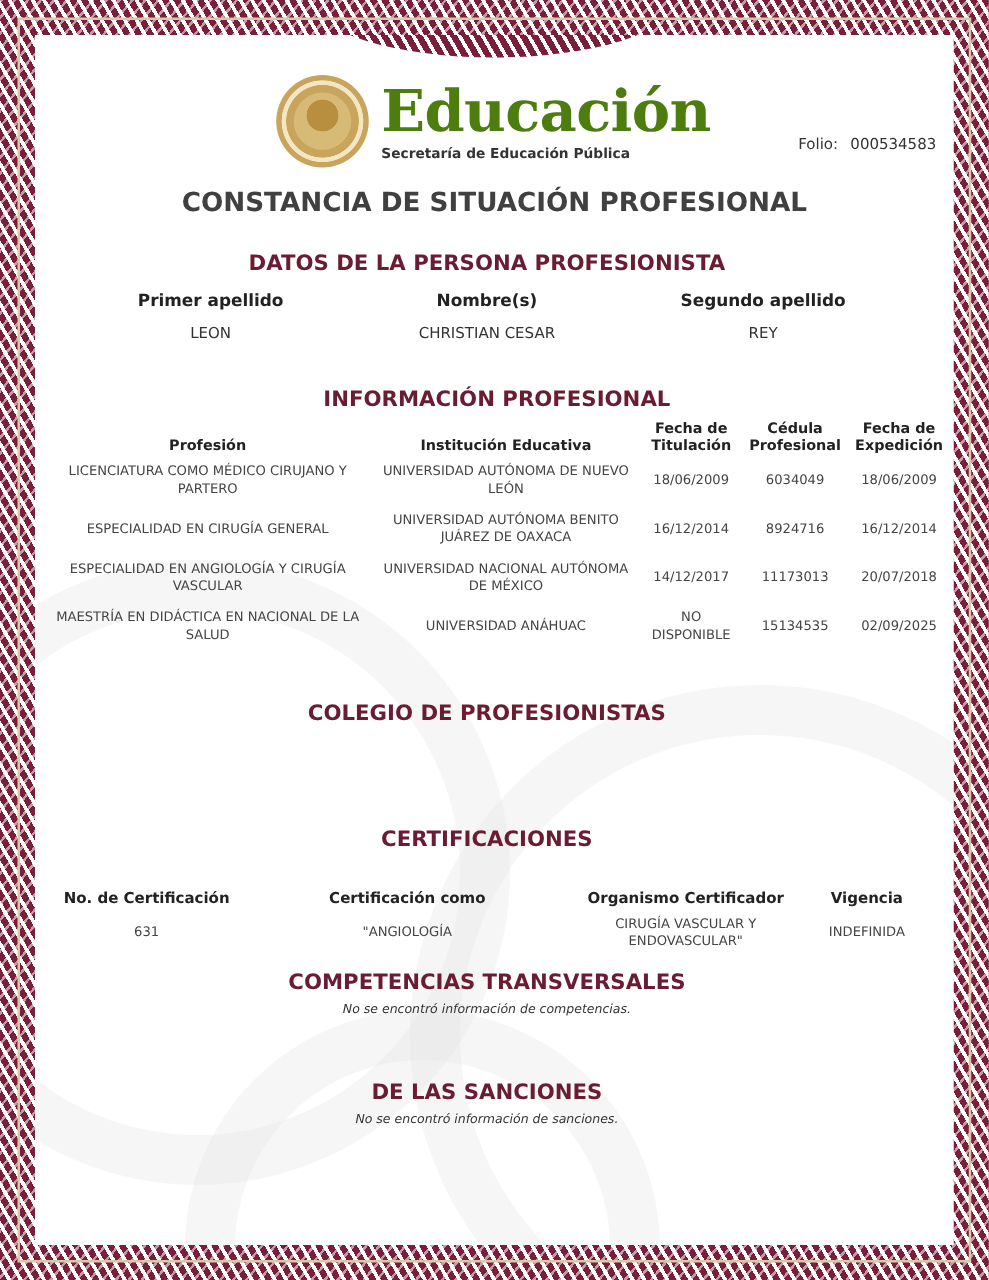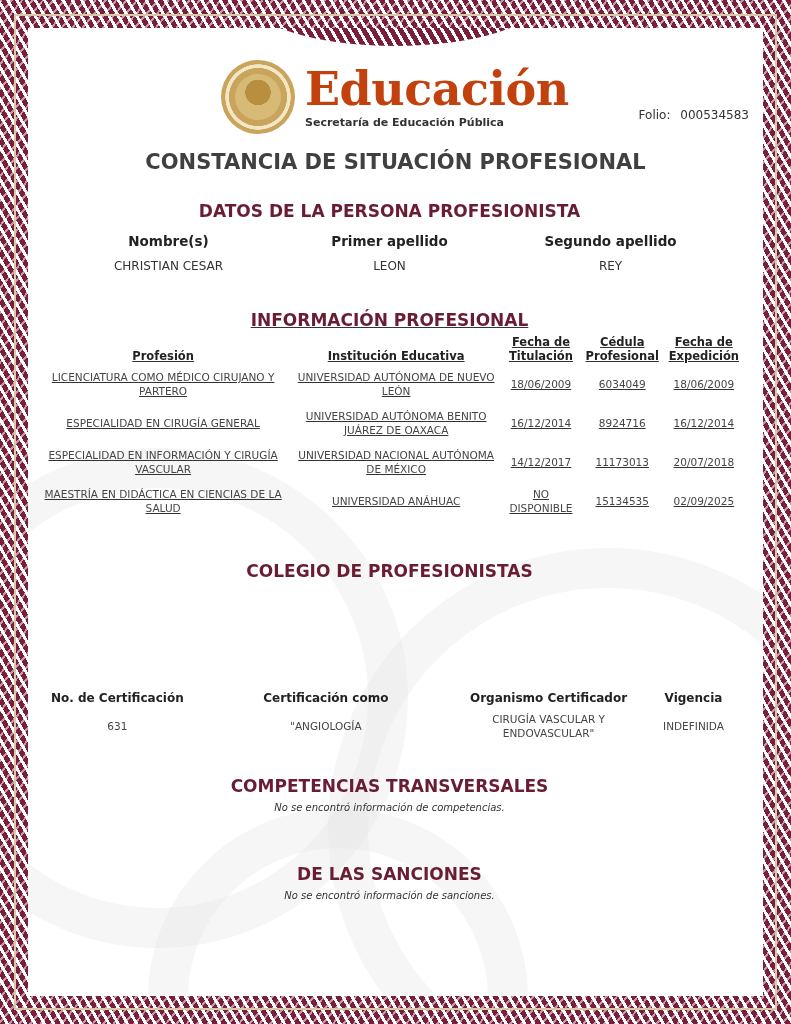--- a/index.html
+++ b/index.html
@@ -44,21 +44,21 @@
     width: 74px; height: 74px; border-radius: 50%;
     background: radial-gradient(circle, #e3c98c 0 30%, #c9a45c 31% 55%, #f3e6c3 56% 62%, #c9a45c 63% 100%);
     position: relative; margin-right: 10px;
   }
   .seal::after {
     content: ""; position: absolute; inset: 14px; border-radius: 50%;
     background: radial-gradient(circle at 50% 40%, #b88f3e 0 35%, #d7ba75 36% 100%);
   }
   .brand-title {
     font-family: "DejaVu Serif", serif; font-weight: bold;
-    font-size: 46px; color: #c2410c; line-height: 1; letter-spacing: -0.5px;
+    font-size: 46px; color: #4d7c0f; line-height: 1; letter-spacing: -0.5px;
   }
   .brand-sub { font-size: 11px; font-weight: bold; color: #333; margin-top: 4px; }
   .folio {
     position: absolute; top: 80px; right: 14px; font-size: 12px; color: #333; padding-left: 48px;
   }
   .folio span + span { margin-left: 6px; }
 
   h1 {
     position: absolute; top: 122px; left: 0; right: 0; margin: 0;
     text-align: center; font-size: 21px; color: #404040; font-weight: bold;
@@ -111,35 +111,35 @@
       <span>Folio:</span>
       <span>000534583</span>
     </div>
 
     <h1>CONSTANCIA DE SITUACIÓN PROFESIONAL</h1>
 
     <div class="section" style="top:173px;">
       <h2 class="section-title">DATOS DE LA PERSONA PROFESIONISTA</h2>
       <div class="persona-grid">
         <div>
+          <div class="lbl">Primer apellido</div>
+          <div class="val">LEON</div>
+        </div>
+        <div>
           <div class="lbl">Nombre(s)</div>
           <div class="val">CHRISTIAN CESAR</div>
-        </div>
-        <div>
-          <div class="lbl">Primer apellido</div>
-          <div class="val">LEON</div>
         </div>
         <div>
           <div class="lbl">Segundo apellido</div>
           <div class="val">REY</div>
         </div>
       </div>
     </div>
 
-    <div class="section" style="top:282px; left:8px; right:20px;text-decoration:underline;">
+    <div class="section" style="top:282px; left:8px; right:4px;">
       <h2 class="section-title">INFORMACIÓN PROFESIONAL</h2>
       <table class="prof-table" style="margin-top:6px;">
         <colgroup>
           <col style="width:36%">
             <col style="width:30%">
             <col style="width:11%">
             <col style="width:12%">
             <col style="width:11%">
         </colgroup>
         <thead>
@@ -160,42 +160,43 @@
             <td>18/06/2009</td>
           </tr>
           <tr>
             <td>ESPECIALIDAD EN CIRUGÍA GENERAL</td>
             <td>UNIVERSIDAD AUTÓNOMA BENITO JUÁREZ DE OAXACA</td>
             <td>16/12/2014</td>
             <td>8924716</td>
             <td>16/12/2014</td>
           </tr>
           <tr>
-            <td>ESPECIALIDAD EN INFORMACIÓN Y CIRUGÍA VASCULAR</td>
+            <td>ESPECIALIDAD EN ANGIOLOGÍA Y CIRUGÍA VASCULAR</td>
             <td>UNIVERSIDAD NACIONAL AUTÓNOMA DE MÉXICO</td>
             <td>14/12/2017</td>
             <td>11173013</td>
             <td>20/07/2018</td>
           </tr>
           <tr>
-            <td>MAESTRÍA EN DIDÁCTICA EN CIENCIAS DE LA SALUD</td>
+            <td>MAESTRÍA EN DIDÁCTICA EN NACIONAL DE LA SALUD</td>
             <td>UNIVERSIDAD ANÁHUAC</td>
             <td>NO DISPONIBLE</td>
             <td>15134535</td>
             <td>02/09/2025</td>
           </tr>
         </tbody>
       </table>
     </div>
 
     <div class="section" style="top:533px;">
       <h2 class="section-title">COLEGIO DE PROFESIONISTAS</h2>
     </div>
 
     <div class="section" style="top:634px; left:8px; right:20px;">
+      <h2 class="section-title">CERTIFICACIONES</h2>
       <table class="cert-table" style="margin-top:29px;">
         <colgroup>
           <col style="width:23%">
             <col style="width:36%">
             <col style="width:27%">
             <col style="width:14%">
         </colgroup>
         <thead>
           <tr>
             <th>No. de Certificación</th>

